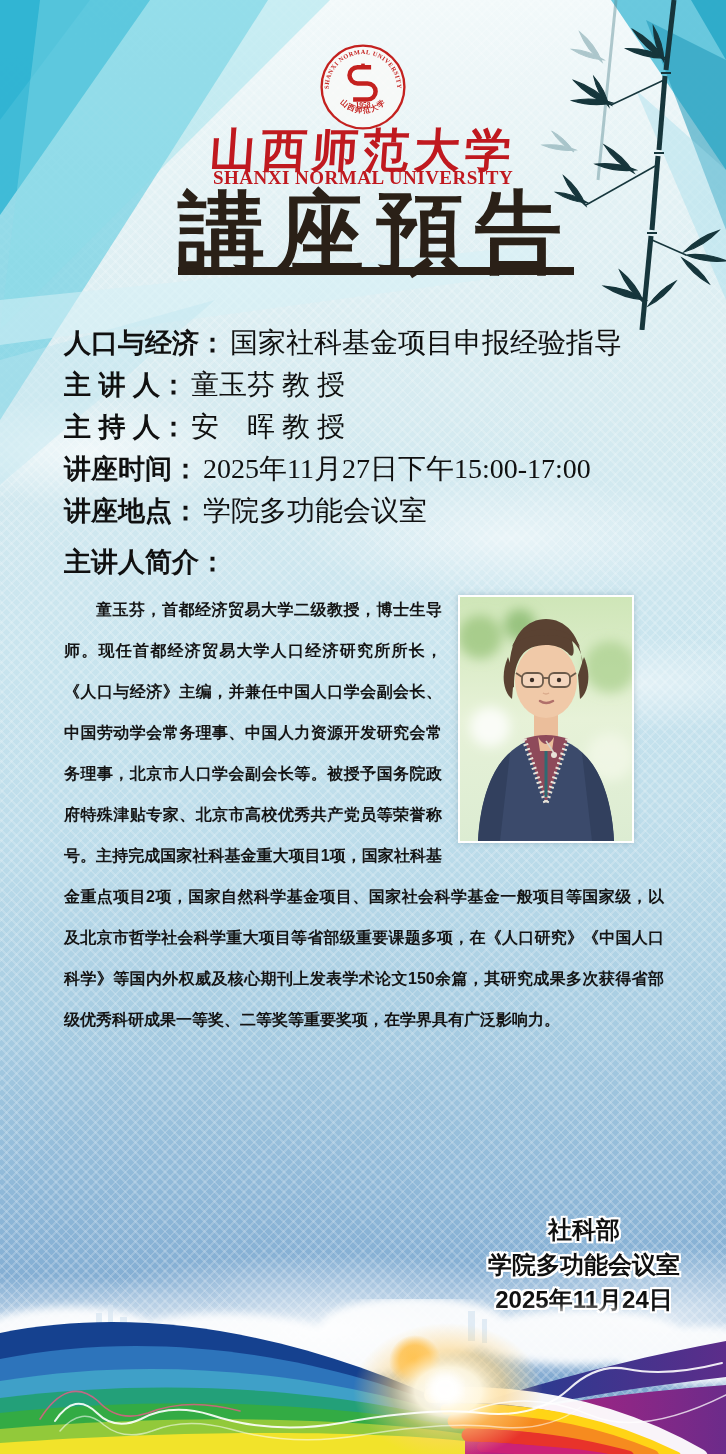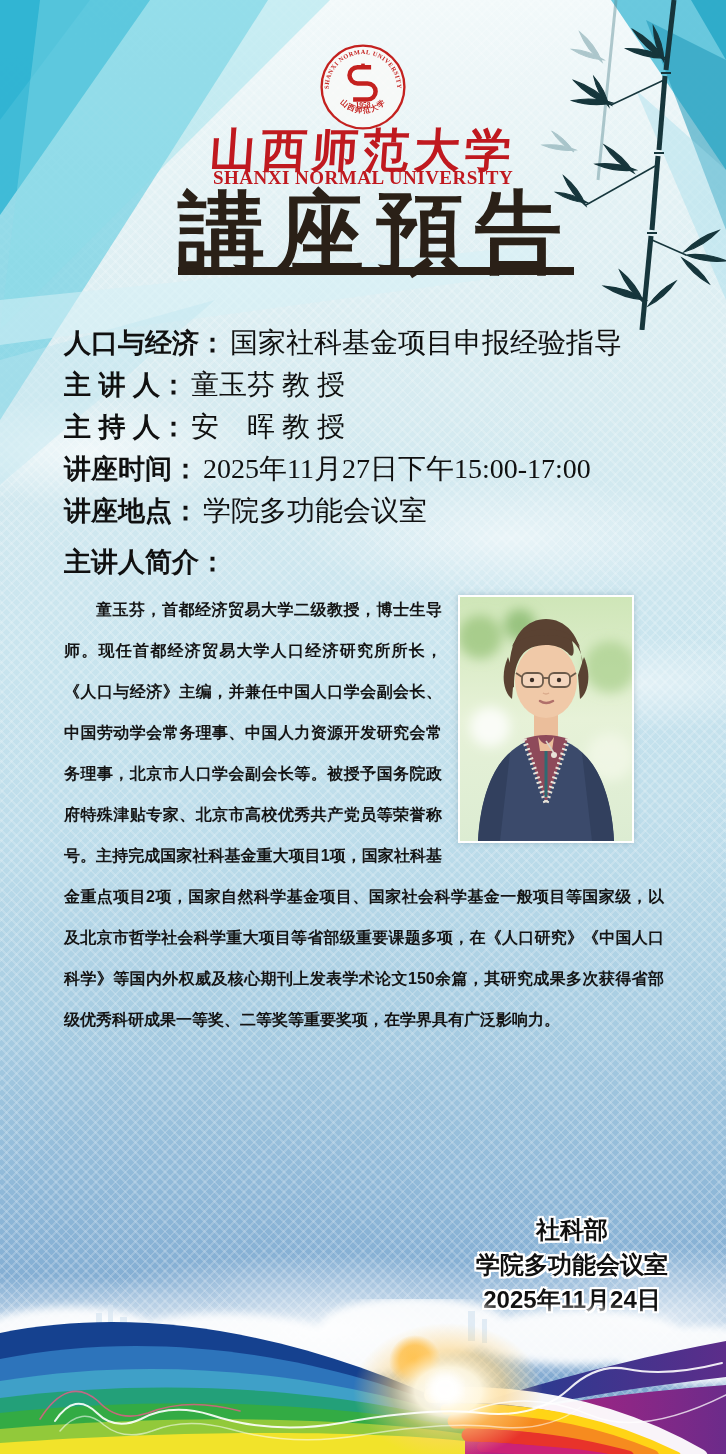--- a/index.html
+++ b/index.html
@@ -51,21 +51,21 @@
     margin:10px 0 0 0;font-size:16px;line-height:41px;font-weight:bold;
     text-align:justify;text-indent:2em;color:#141414;
   }
   .photo{
     float:right;width:172px;height:244px;margin:6px 30px 8px 16px;
     border:2px solid #ffffff;box-shadow:0 0 6px rgba(90,120,140,.35);
     background:#cfe4c2;
   }
   .photo svg{display:block;}
   .footer{
-    position:absolute;top:1212px;left:456px;width:232px;text-align:center;
+    position:absolute;top:1212px;left:468px;width:232px;text-align:center;
     font-size:24px;font-weight:bold;line-height:35px;color:#101010;
     text-shadow:-2px -2px 0 #fff,2px -2px 0 #fff,-2px 2px 0 #fff,2px 2px 0 #fff,
                 0 -2px 0 #fff,0 2px 0 #fff,-2px 0 0 #fff,2px 0 0 #fff;
   }
   .wave{position:absolute;left:0;bottom:0;width:726px;height:155px;}
 </style>
 </head>
 <body>
 
 <div class="poster">

